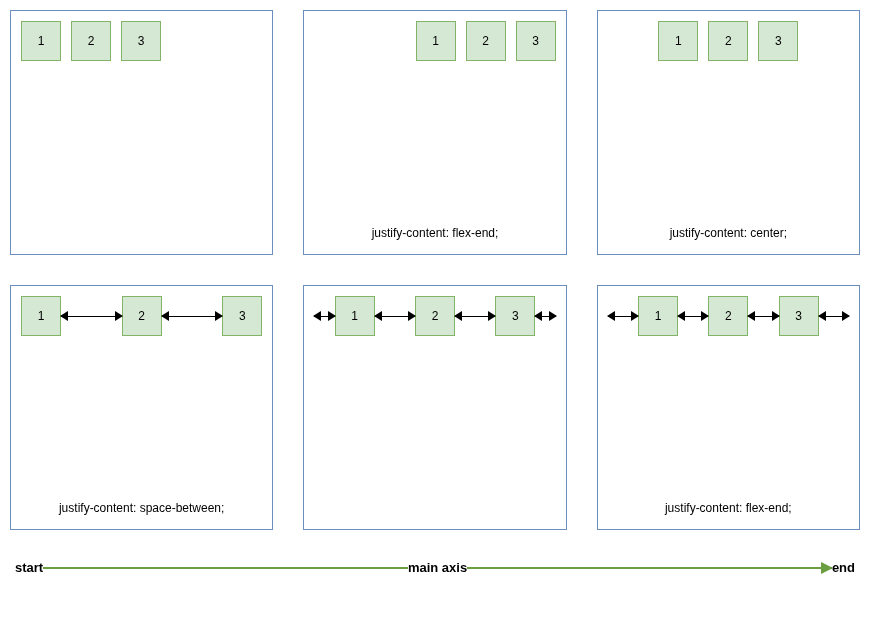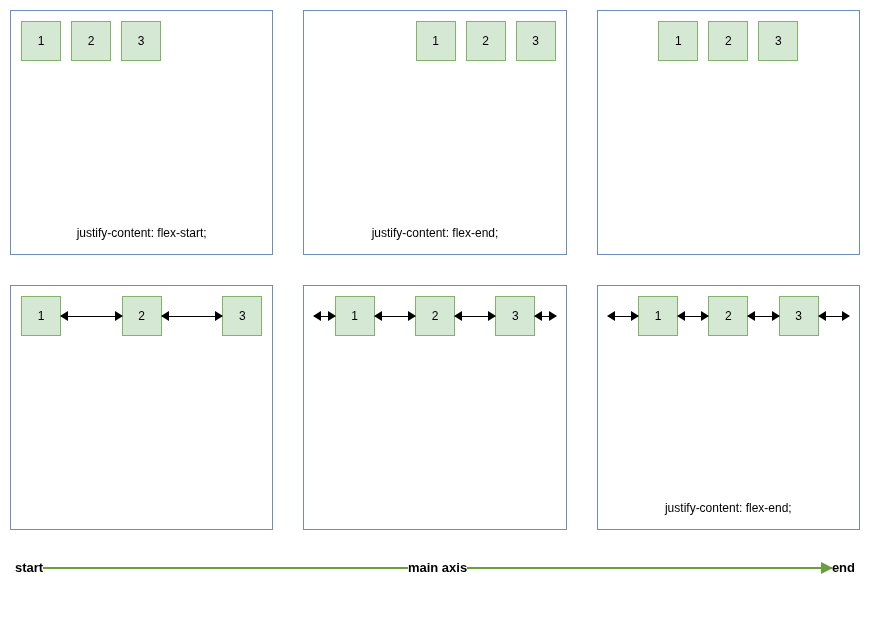--- a/index.html
+++ b/index.html
@@ -120,52 +120,53 @@
 <body>
 
 <div class="grid">
 
   <div class="panel">
     <div class="flexrow jc-start">
       <div class="box">1</div>
       <div class="box">2</div>
       <div class="box">3</div>
     </div>
-    <div class="caption">justify-content: flex-start;</div>
   </div>
 
   <div class="panel">
     <div class="flexrow jc-end">
       <div class="box">1</div>
       <div class="box">2</div>
       <div class="box">3</div>
     </div>
     <div class="caption">justify-content: flex-end;</div>
   </div>
 
   <div class="panel">
     <div class="flexrow jc-center">
       <div class="box">1</div>
       <div class="box">2</div>
       <div class="box">3</div>
     </div>
+    <div class="caption">justify-content: center;</div>
   </div>
 
   <div class="panel">
     <div class="flexrow" style="gap:0">
       <div class="box">1</div>
       <div class="spacer">
           <div class="line"></div>
         </div>
       <div class="box">2</div>
       <div class="spacer">
           <div class="line"></div>
         </div>
       <div class="box">3</div>
     </div>
+    <div class="caption">justify-content: space-between;</div>
   </div>
 
   <div class="panel">
     <div class="flexrow" style="gap:0">
       <div class="spacer" style="flex:0.5">
           <div class="line"></div>
         </div>
       <div class="box">1</div>
       <div class="spacer">
           <div class="line"></div>

